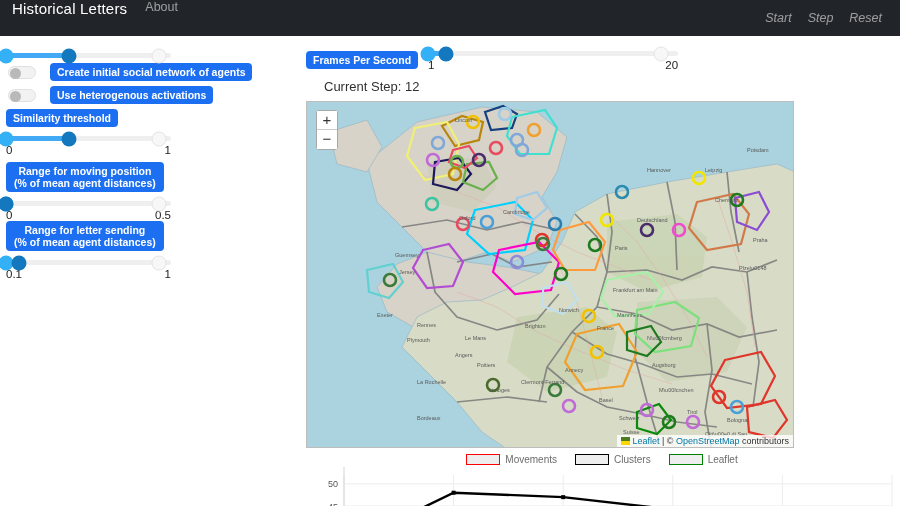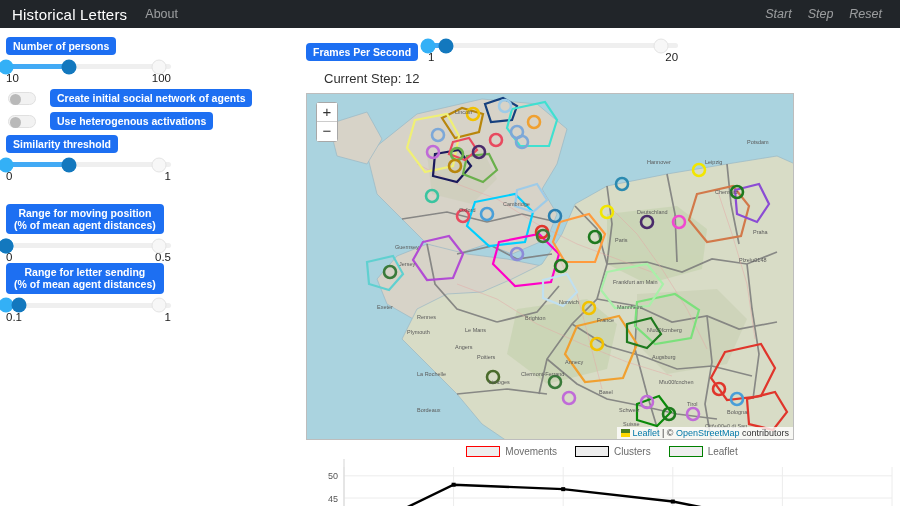--- a/index.html
+++ b/index.html
@@ -5,24 +5,23 @@
   * { box-sizing: border-box; margin: 0; padding: 0; }
   html, body {
     width: 900px; height: 506px;
     background: #ffffff;
     font-family: "Liberation Sans", sans-serif;
     overflow: hidden;
   }
 
   
   .navbar {
-    height: 28px;
+    height: 36px;
     background: #212529;
     display: flex;
-    align-items: center;
     padding: 0 12px;
     position: relative;
   }
   .brand {
     color: #ffffff;
     font-size: 15px;
     letter-spacing: .2px;
     margin-right: 18px;
     white-space: nowrap;
   }
@@ -211,32 +210,27 @@
     <a class="nav-link" href="#">Step</a>
     <a class="nav-link" href="#">Reset</a>
   </div>
 </div>
 
 <div class="page">
 
   <div class="sidebar">
 
     
-    <span class="badge">Number of persons</span>
     <div class="slider-wrap">
       <div class="track">
         <div class="fill" style="left:0%;right:62%;"></div>
         <div class="knob light" style="left:0%;"></div>
         <div class="knob dark" style="left:38%;"></div>
         <div class="knob grey" style="left:93%;"></div>
       </div>
-      <div class="tick-row">
-        <span>10</span>
-        <span>100</span>
-      </div>
     </div>
 
     
     <div class="toggle-row">
       <div class="toggle">
           <div class="knb"></div>
         </div>
       <span class="badge">Create initial social network of agents</span>
     </div>
     <div class="toggle-row">
@@ -257,21 +251,21 @@
         <div class="knob dark" style="left:38%;"></div>
         <div class="knob grey" style="left:93%;"></div>
       </div>
       <div class="tick-row">
         <span>0</span>
         <span>1</span>
       </div>
     </div>
 
     
-    <div style="margin-top:22px;">
+    <div style="margin-top:6px;">
       <span class="badge two-line" style="white-space:pre-line;">Range for moving position
 (% of mean agent distances)</span>
     </div>
     <div class="slider-wrap">
       <div class="track">
         <div class="fill" style="left:0%;right:100%;"></div>
         <div class="knob light" style="left:0%;"></div>
         <div class="knob dark" style="left:0%;"></div>
         <div class="knob grey" style="left:93%;"></div>
       </div>

